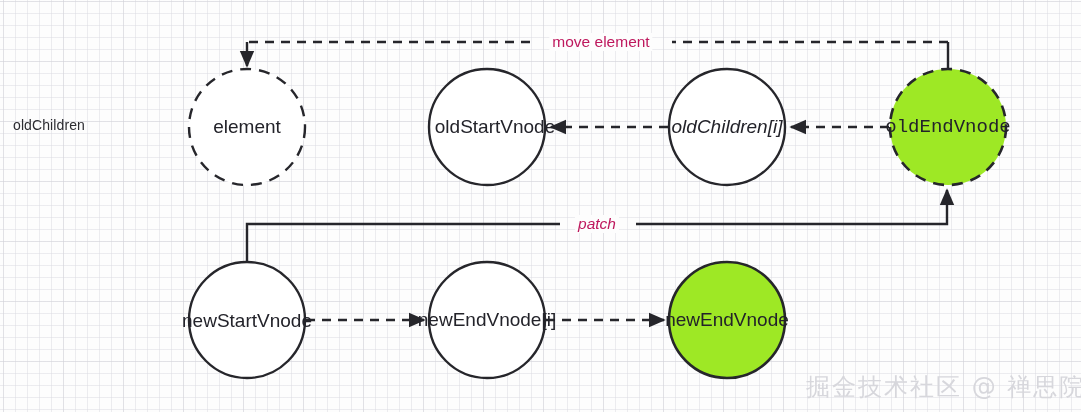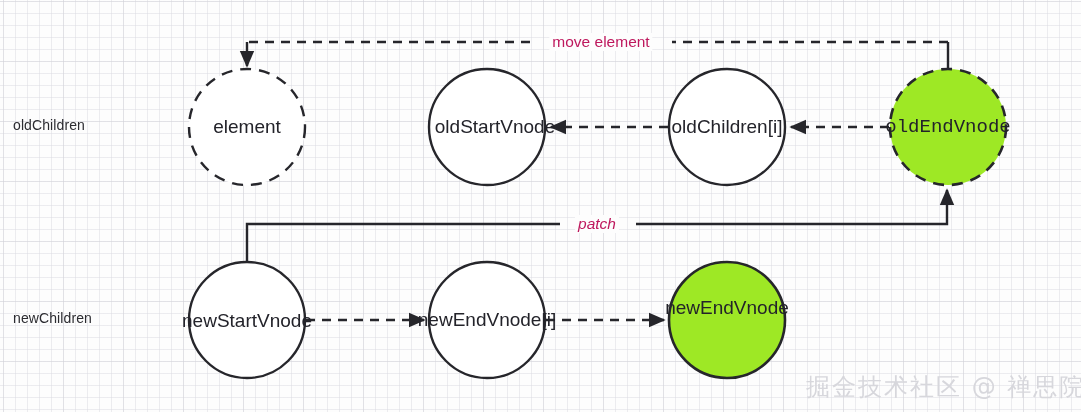--- a/index.html
+++ b/index.html
@@ -115,28 +115,27 @@
     <circle cx="948" cy="127" r="58" fill="#9ee825" stroke="#26262b" stroke-width="2.6" stroke-dasharray="11 8"></circle>
 
     <circle cx="247" cy="320" r="58" fill="#ffffff" stroke="#26262b" stroke-width="2.4"></circle>
 
     <circle cx="487" cy="320" r="58" fill="#ffffff" stroke="#26262b" stroke-width="2.4"></circle>
 
     <circle cx="727" cy="320" r="58" fill="#9ee825" stroke="#26262b" stroke-width="2.6"></circle>
   </svg>
 
   <div class="row-label" id="row-label-old">oldChildren</div>
-  <div class="row-label" id="row-label-new">newChildren</div>
 
   <div class="edge-label" id="edge-label-move">move element</div>
   <div class="edge-label" id="edge-label-patch">patch</div>
 
   <div class="node-label" style="left:247px; top:127px;">element</div>
   <div class="node-label" style="left:487px; top:127px;margin-left:8px;">oldStartVnode</div>
-  <div class="node-label" style="left:727px; top:127px;">oldChildren[i]</div>
+  <div class="node-label" style="left:727px; top:127px;font-style:italic;">oldChildren[i]</div>
   <div class="node-label" style="left:948px; top:127px;font-family:Liberation Mono, monospace;">oldEndVnode</div>
   <div class="node-label" style="left:247px; top:321px;">newStartVnode</div>
   <div class="node-label" style="left:487px; top:320px;">newEndVnode[i]</div>
-  <div class="node-label" style="left:727px; top:308px;">newEndVnode</div>
+  <div class="node-label" style="left:727px; top:320px;">newEndVnode</div>
 
   <div class="watermark">掘金技术社区 @ 禅思院</div>
 
 </div>
 
 </body></html>

